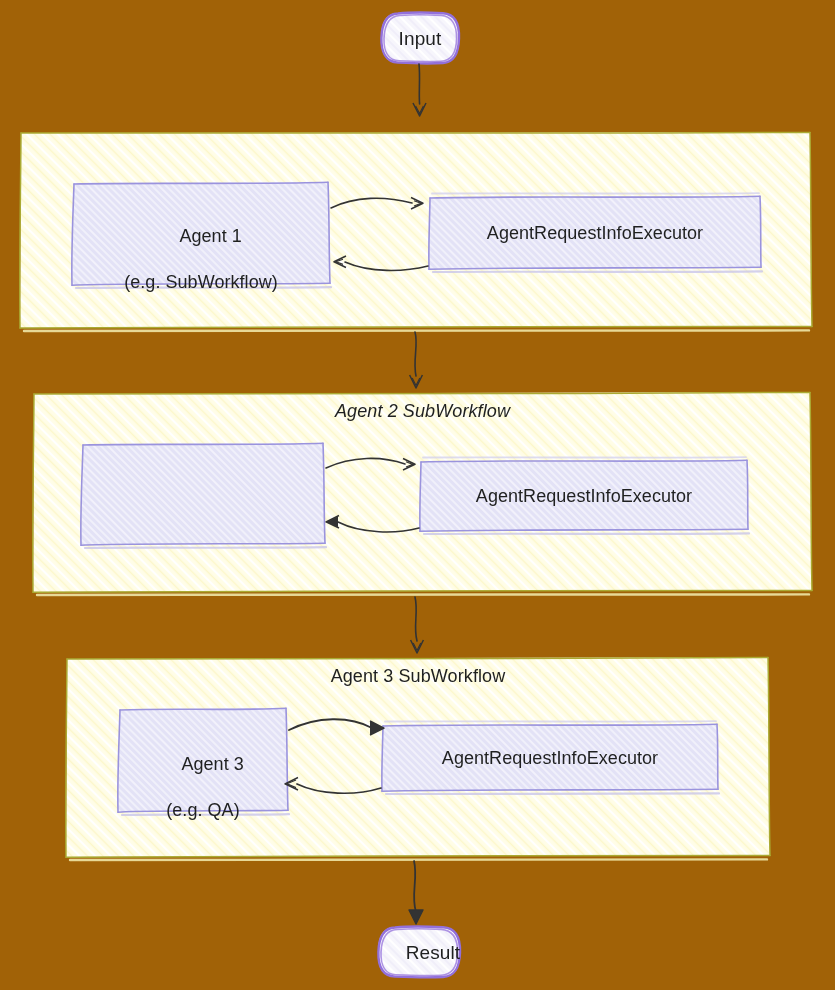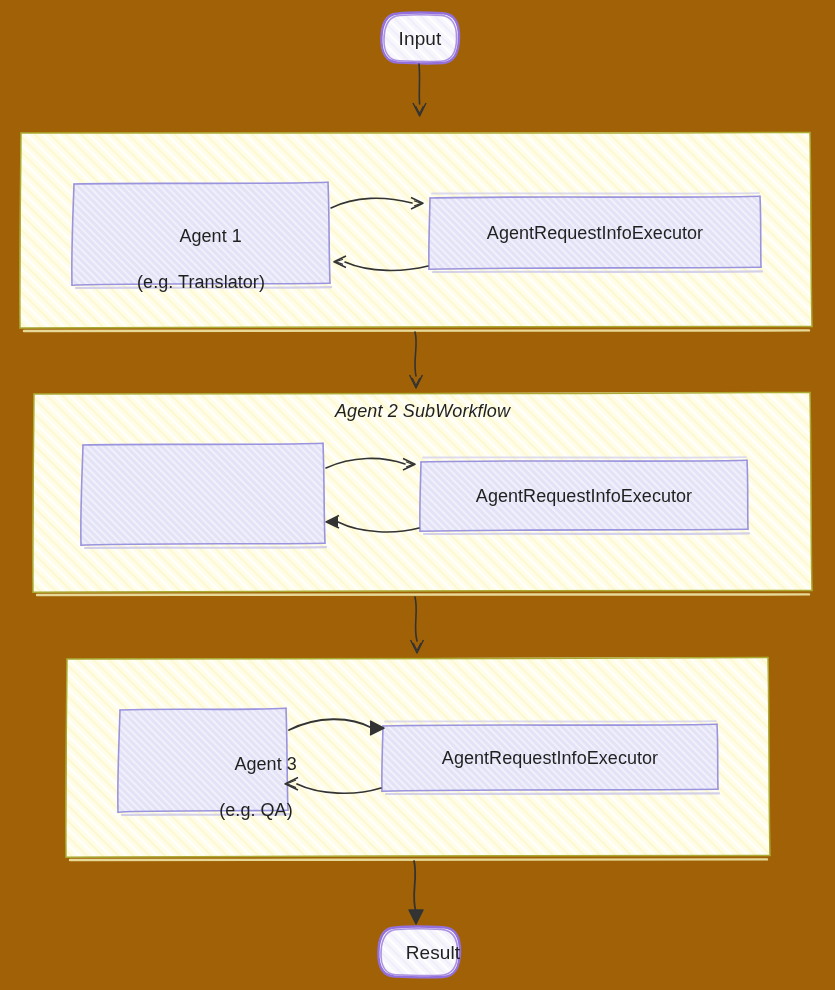--- a/index.html
+++ b/index.html
@@ -255,31 +255,32 @@
     </g>
   </svg>
 
   <div class="lbl lbl-terminal" style="left:381px; top:27px; width:78px;">Input</div>
 
   <div class="lbl lbl-terminal" style="left:392px; top:941px; width:82px;">Result</div>
 
 
   <div class="lbl lbl-node" style="left:72px; top:202px; width:258px;">
     <span>Agent 1</span>
-    <span class="sub">(e.g. Translator)</span>
+    <span class="sub">(e.g. SubWorkflow)</span>
   </div>
 
   <div class="lbl lbl-node" style="left:429px; top:222px; width:332px;">AgentRequestInfoExecutor</div>
 
   <div class="lbl lbl-cluster" style="left:33px; top:400px; width:779px;font-style:italic;">Agent 2 SubWorkflow</div>
 
 
   <div class="lbl lbl-node" style="left:420px; top:485px; width:328px;">AgentRequestInfoExecutor</div>
 
-
-  <div class="lbl lbl-node" style="left:136px; top:730px; width:170px;padding-left:35px;">
+  <div class="lbl lbl-cluster" style="left:66px; top:665px; width:704px;">Agent 3 SubWorkflow</div>
+
+  <div class="lbl lbl-node" style="left:118px; top:730px; width:170px;">
     <span>Agent 3</span>
     <span class="sub">(e.g. QA)</span>
   </div>
 
   <div class="lbl lbl-node" style="left:382px; top:747px; width:336px;">AgentRequestInfoExecutor</div>
 
 </div>
 
 </body></html>

